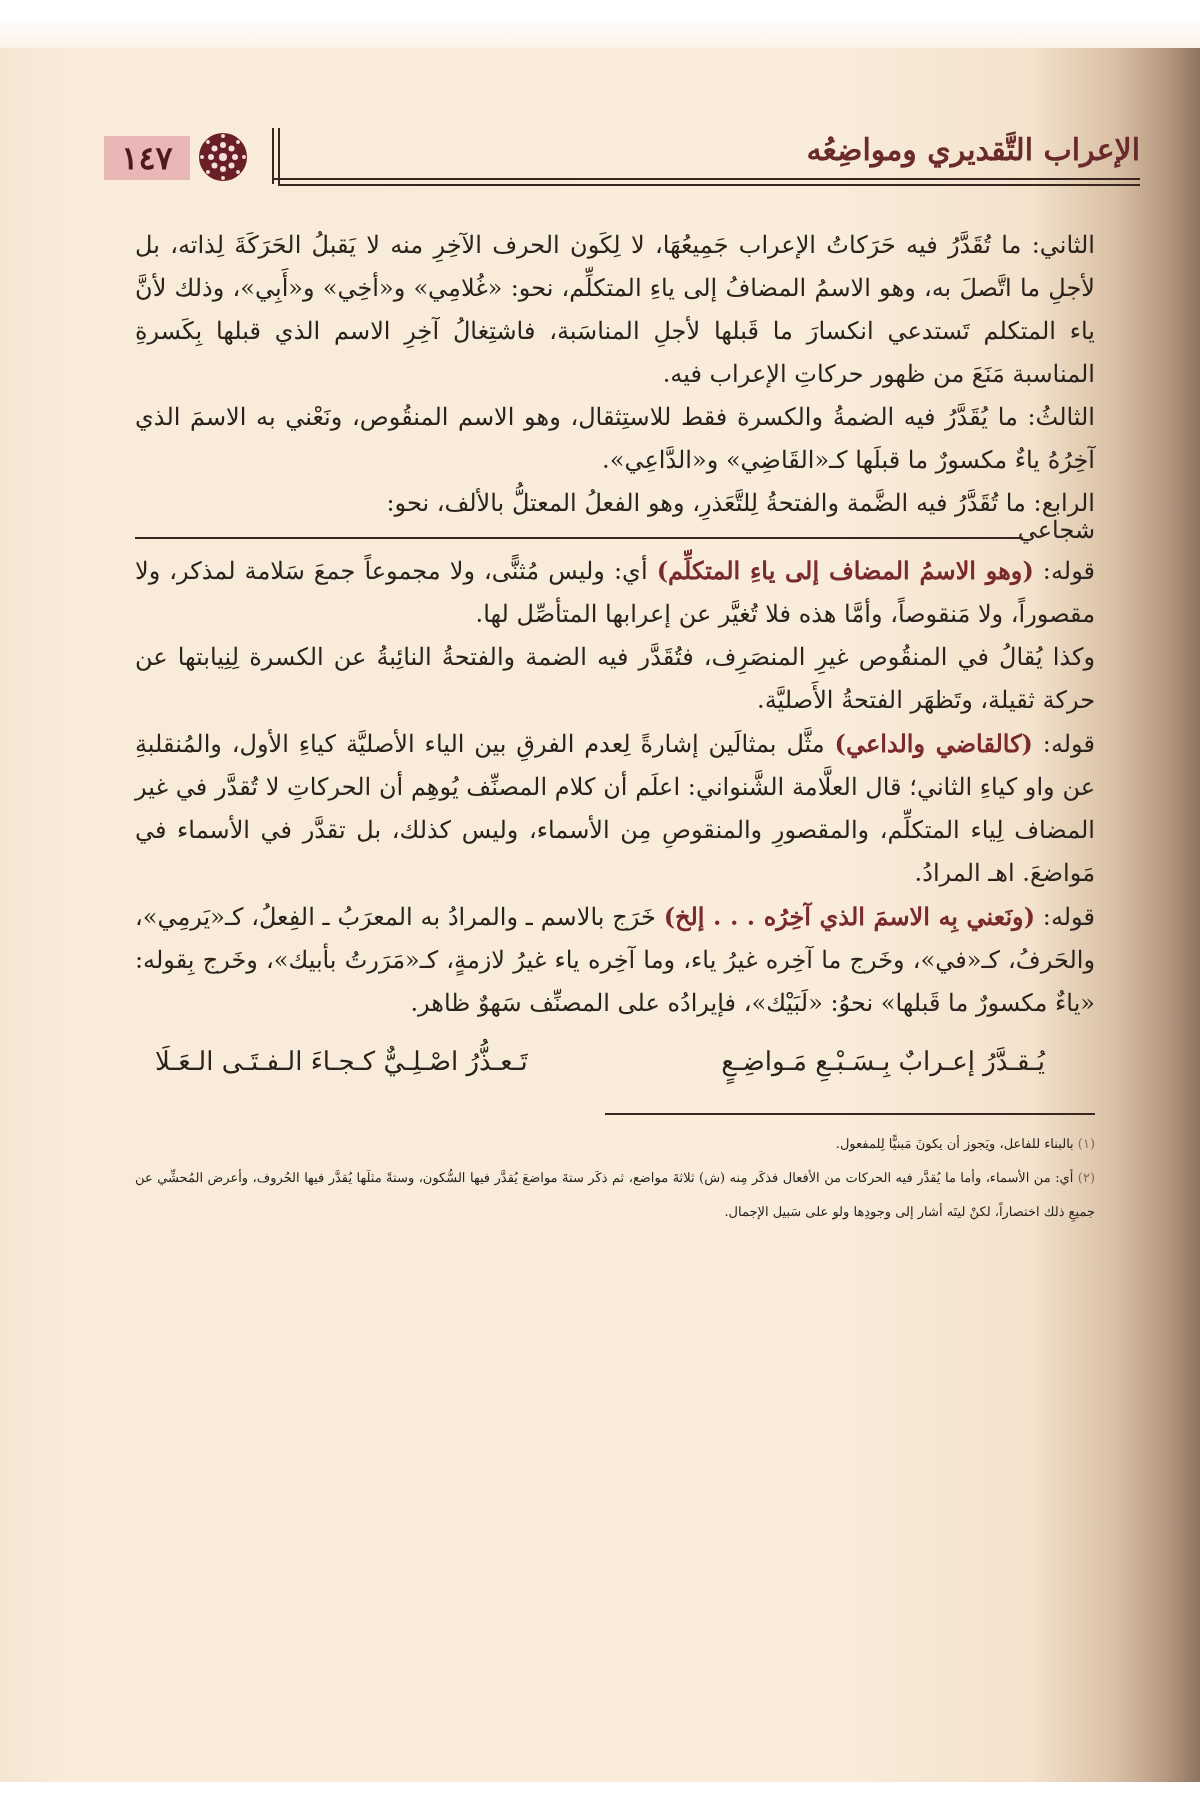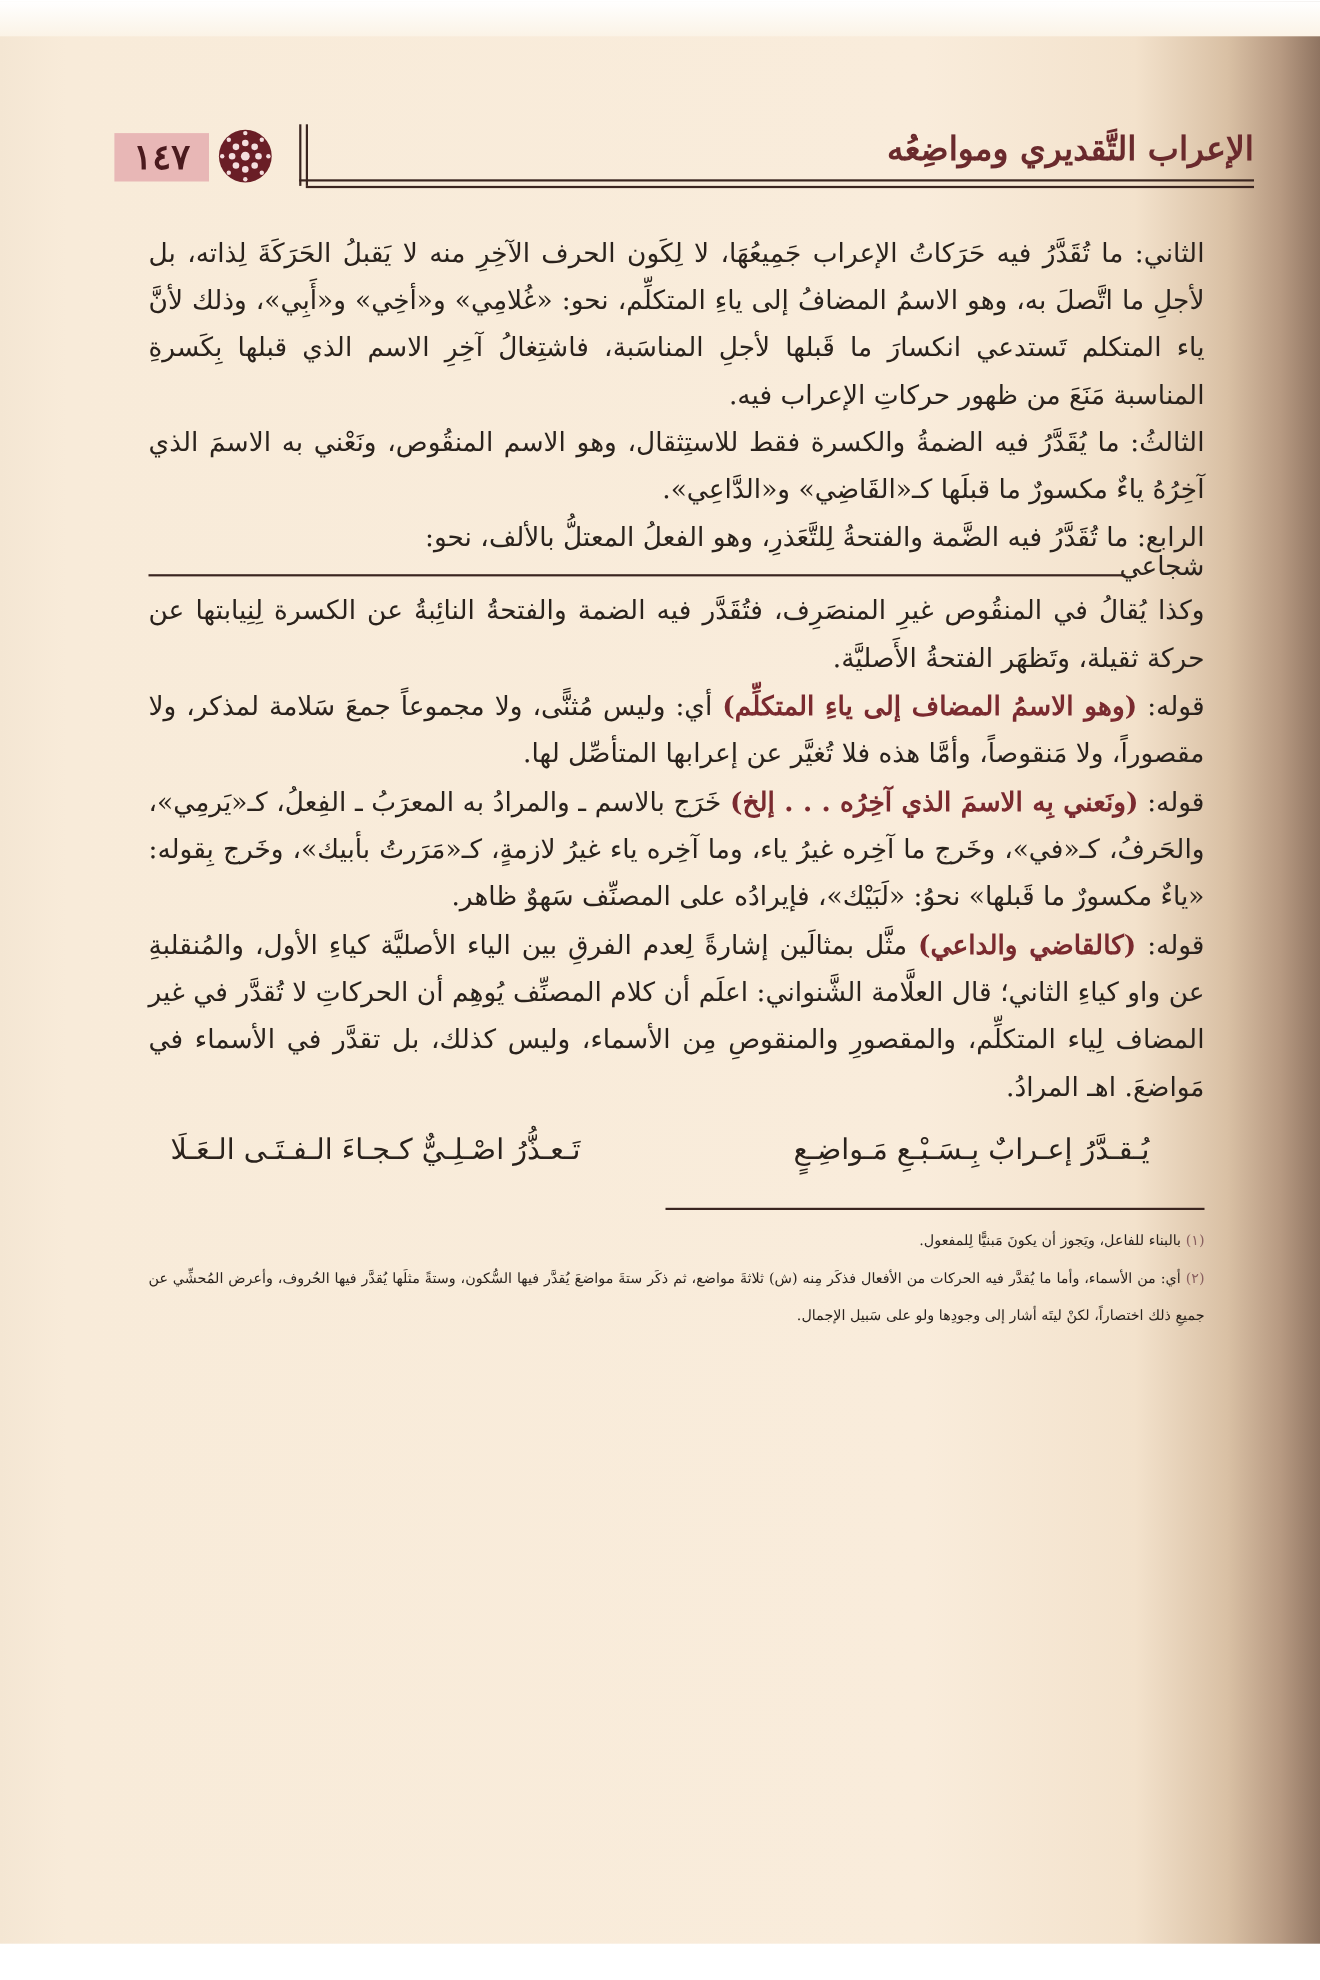--- a/index.html
+++ b/index.html
@@ -3,21 +3,21 @@
 <meta charset="utf-8">
 <style>
   html, body { margin:0; padding:0; }
   body {
     width:1200px; height:1800px; overflow:hidden;
     background:#ffffff;
     font-family:"DejaVu Serif", serif;
     color:#2a221c;
   }
   .page {
-    position:absolute; left:0; top:1px; width:1200px; height:1766px;
+    position:absolute; left:0; top:16px; width:1200px; height:1766px;
     background: linear-gradient(to right, #f4e6d3 0%, #f8ebd9 5%, #f9ecdb 70%, #f3e2cc 86%, #d9c0a4 93%, #b79a82 97%, #8f7461 100%);
     overflow:hidden;
   }
   .page::before {
     content:""; position:absolute; left:0; top:0; width:1200px; height:32px;
     background:linear-gradient(to bottom, #ffffff 0%, #fbf3e6 100%);
   }
   
   .header { position:absolute; top:112px; left:100px; width:1040px; height:60px; }
   .page-number-box {
@@ -108,36 +108,36 @@
       <span class="label">الرابع:</span>
       <span>ما تُقَدَّرُ فيه الضَّمة والفتحةُ لِلتَّعَذرِ، وهو الفعلُ المعتلُّ بالألف، نحو:</span>
     </p>
 
     <div class="sep-row">
       <span class="sep-word">شجاعي</span>
       <div class="sep-line"></div>
     </div>
 
     <p>
-      <span>وكذا يُقالُ في المنقُوص غيرِ المنصَرِف، فتُقَدَّر فيه الضمة والفتحةُ النائِبةُ عن الكسرة لِنِيابتها عن حركة ثقيلة، وتَظهَر الفتحةُ الأَصليَّة.</span>
-    </p>
-    <p>
       <span class="label">قوله:</span>
       <span class="red">(وهو الاسمُ المضاف إلى ياءِ المتكلِّم)</span>
       <span>أي: وليس مُثنًّى، ولا مجموعاً جمعَ سَلامة لمذكر، ولا مقصوراً، ولا مَنقوصاً، وأمَّا هذه فلا تُغيَّر عن إعرابها المتأصِّل لها.</span>
     </p>
     <p>
-      <span class="label">قوله:</span>
-      <span class="red">(ونَعني بِه الاسمَ الذي آخِرُه . . . إلخ)</span>
-      <span>خَرَج بالاسم ـ والمرادُ به المعرَبُ ـ الفِعلُ، كـ«يَرمِي»، والحَرفُ، كـ«في»، وخَرج ما آخِره غيرُ ياء، وما آخِره ياء غيرُ لازمةٍ، كـ«مَرَرتُ بأبيك»، وخَرج بِقوله: «ياءٌ مكسورٌ ما قَبلها» نحوُ: «لَبَيْك»، فإيرادُه على المصنِّف سَهوٌ ظاهر.</span>
+      <span>وكذا يُقالُ في المنقُوص غيرِ المنصَرِف، فتُقَدَّر فيه الضمة والفتحةُ النائِبةُ عن الكسرة لِنِيابتها عن حركة ثقيلة، وتَظهَر الفتحةُ الأَصليَّة.</span>
     </p>
     <p>
       <span class="label">قوله:</span>
       <span class="red">(كالقاضي والداعي)</span>
       <span>مثَّل بمثالَين إشارةً لِعدم الفرقِ بين الياء الأصليَّة كياءِ الأول، والمُنقلبةِ عن واو كياءِ الثاني؛ قال العلَّامة الشَّنواني: اعلَم أن كلام المصنِّف يُوهِم أن الحركاتِ لا تُقدَّر في غير المضاف لِياء المتكلِّم، والمقصورِ والمنقوصِ مِن الأسماء، وليس كذلك، بل تقدَّر في الأسماء في مَواضعَ. اهـ المرادُ.</span>
+    </p>
+    <p>
+      <span class="label">قوله:</span>
+      <span class="red">(ونَعني بِه الاسمَ الذي آخِرُه . . . إلخ)</span>
+      <span>خَرَج بالاسم ـ والمرادُ به المعرَبُ ـ الفِعلُ، كـ«يَرمِي»، والحَرفُ، كـ«في»، وخَرج ما آخِره غيرُ ياء، وما آخِره ياء غيرُ لازمةٍ، كـ«مَرَرتُ بأبيك»، وخَرج بِقوله: «ياءٌ مكسورٌ ما قَبلها» نحوُ: «لَبَيْك»، فإيرادُه على المصنِّف سَهوٌ ظاهر.</span>
     </p>
 
     <div class="verse">
       <span>يُـقـدَّرُ إعـرابٌ بِـسَـبْـعِ مَـواضِـعٍ</span>
       <span>تَـعـذُّرُ اصْـلِـيٌّ كـجـاءَ الـفـتَـى الـعَـلَا</span>
     </div>
 
     <div class="fn-rule"></div>
 
     <div class="footnotes">

